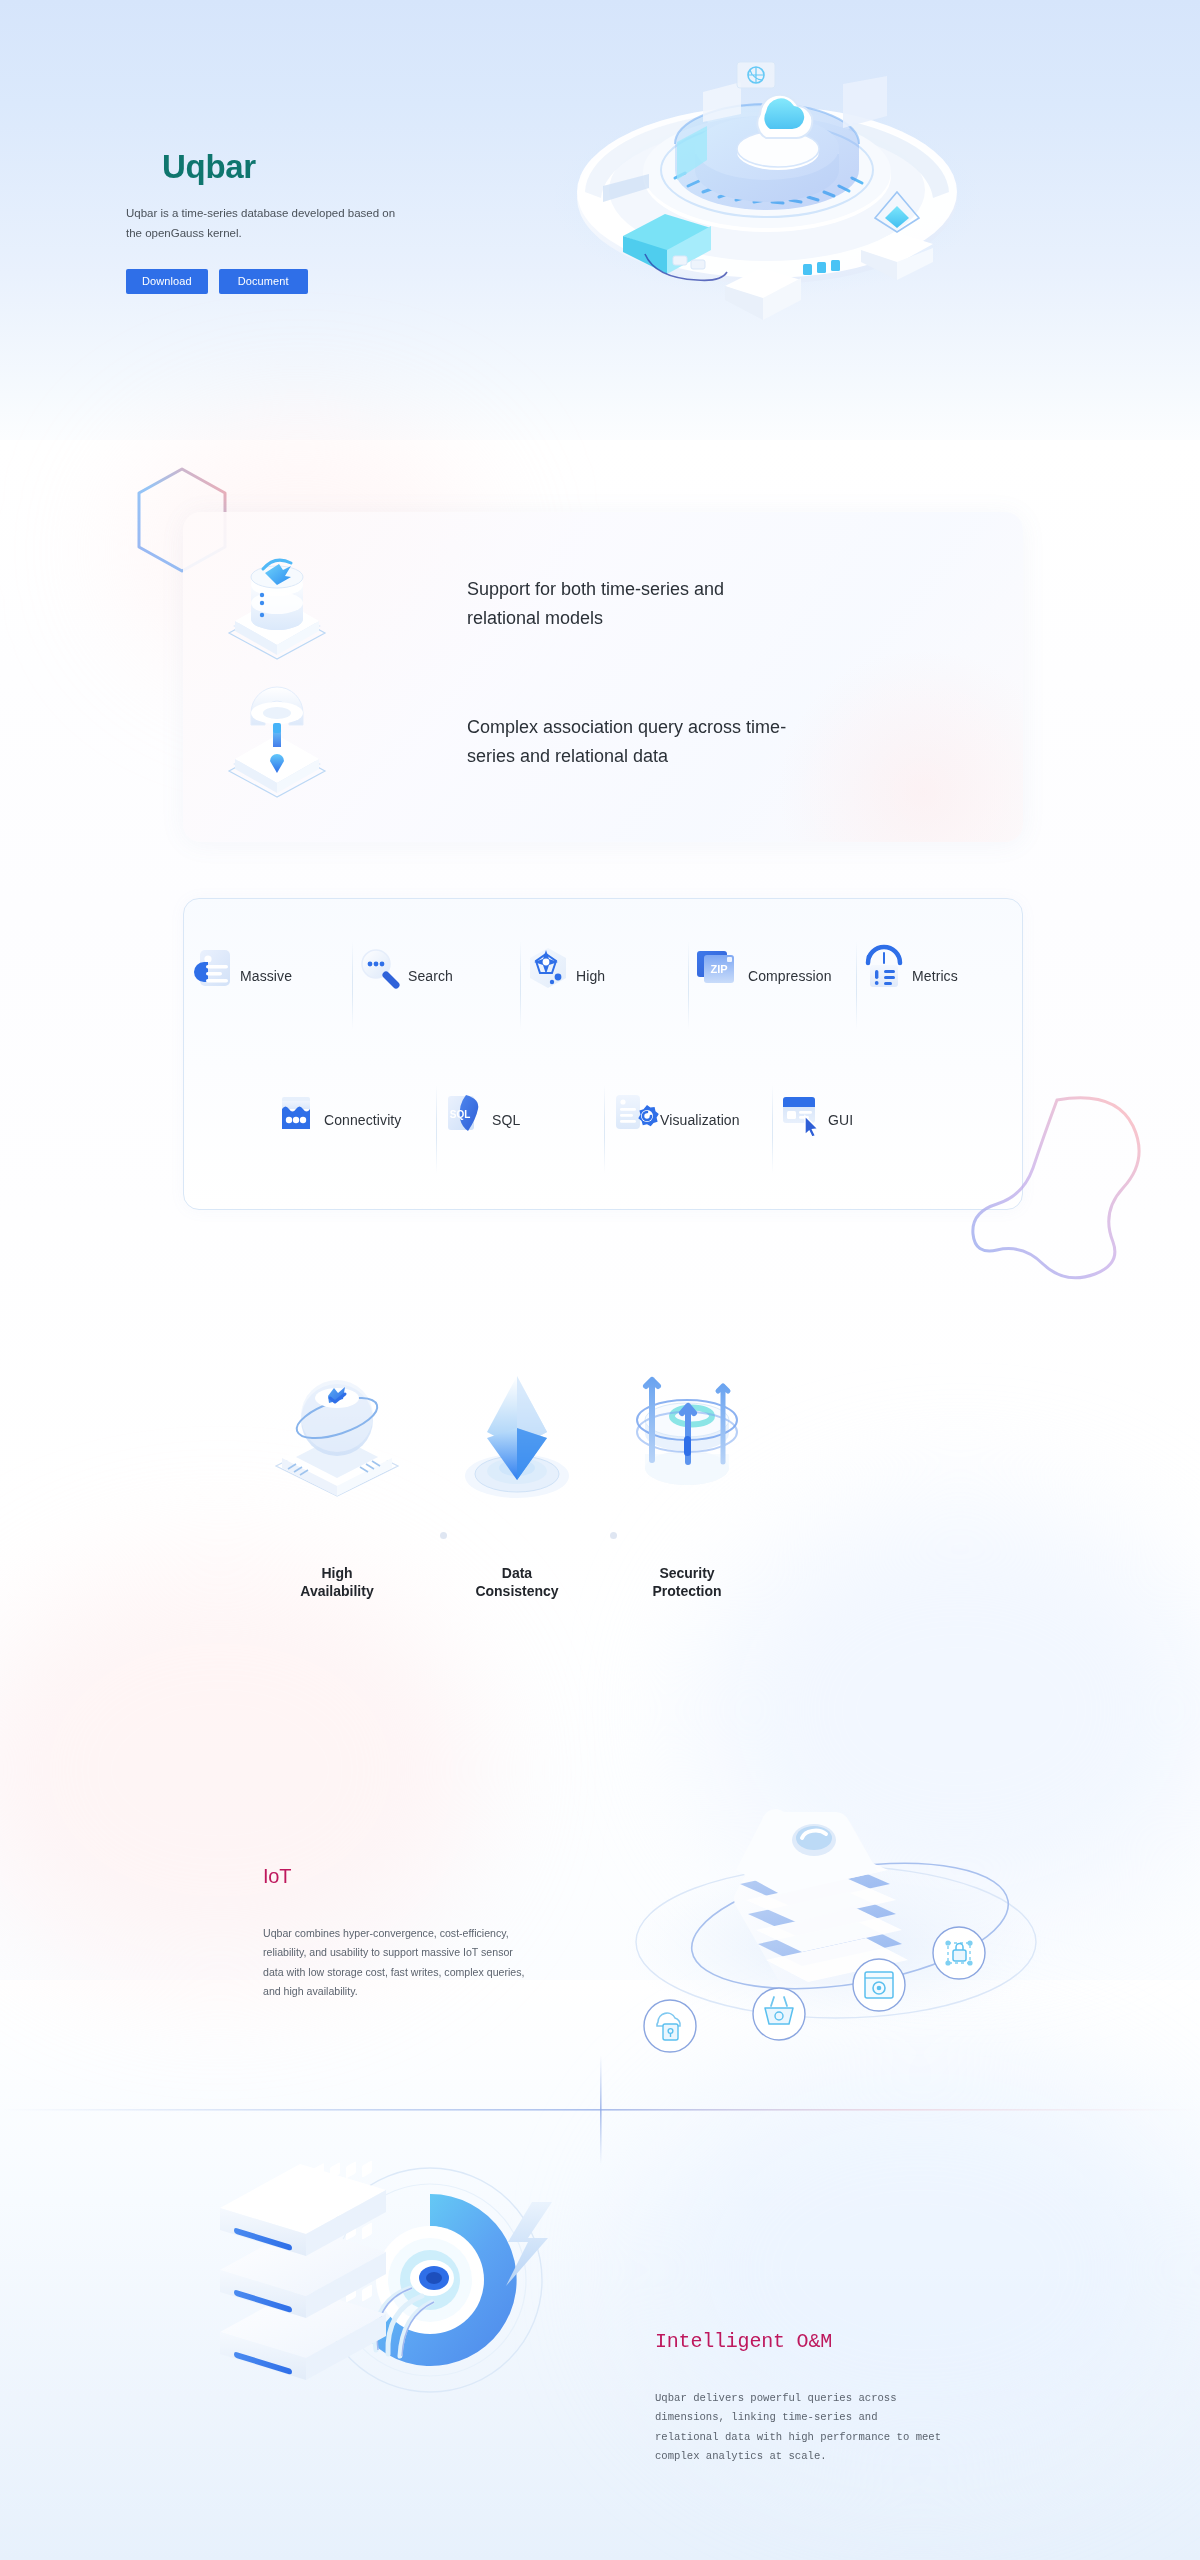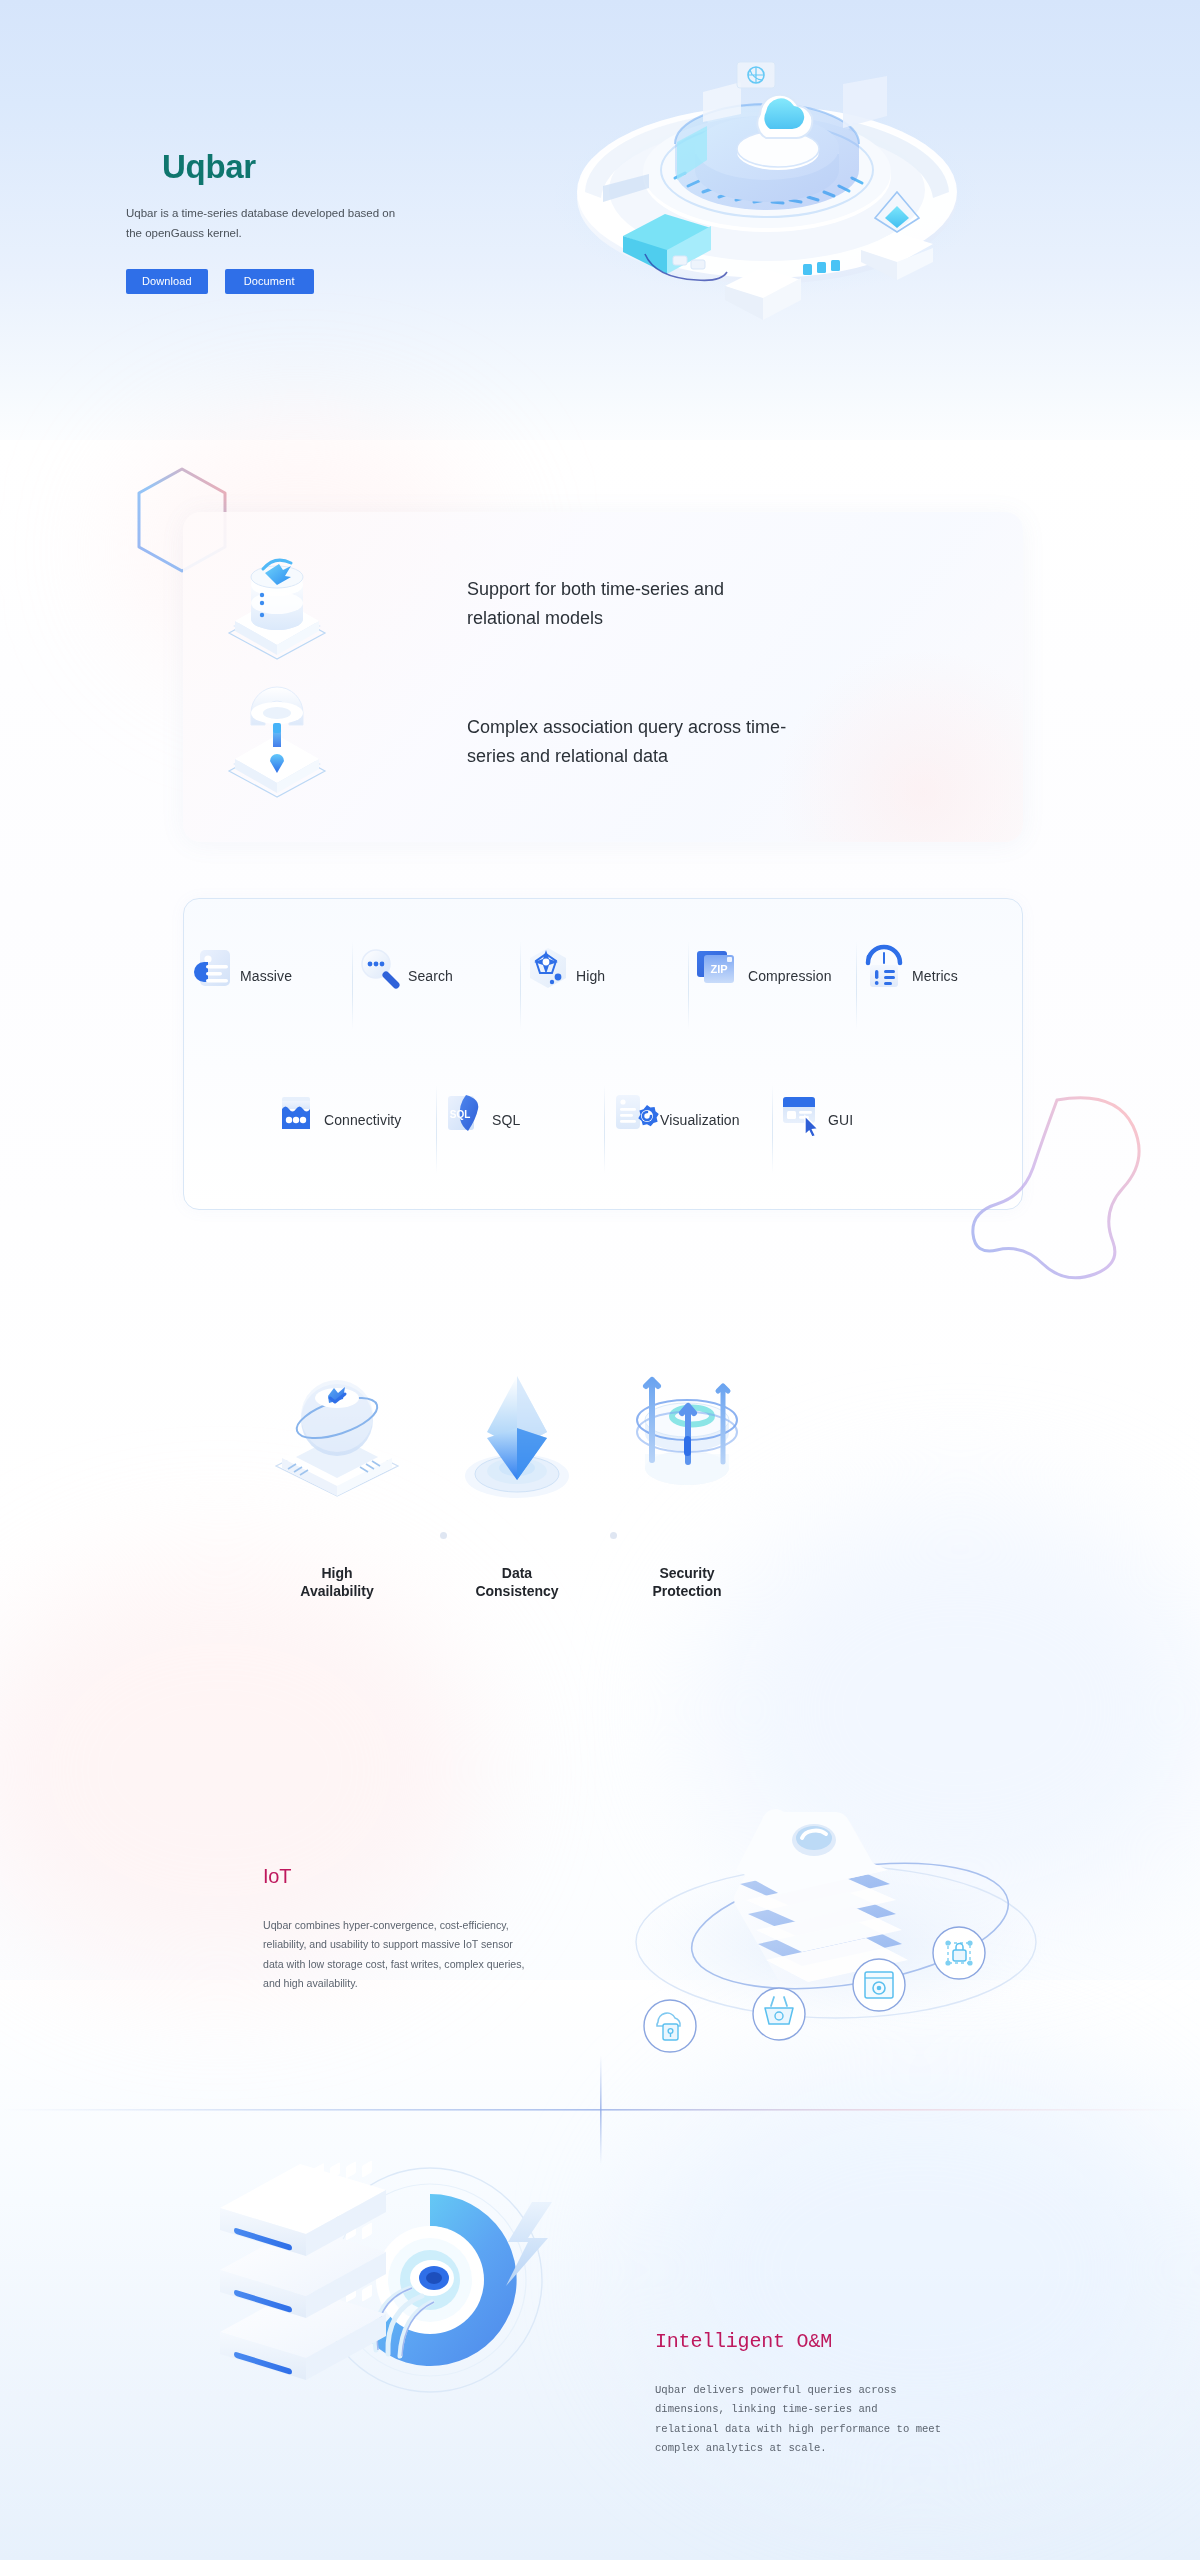--- a/index.html
+++ b/index.html
@@ -34,21 +34,21 @@
 
   
   .hero{position:absolute;left:0;top:0;width:1200px;height:430px;}
   .hero-copy{position:absolute;left:126px;top:148px;width:330px;}
   .hero-title{
     font-size:33px;font-weight:700;letter-spacing:-.3px;color:#0f766e;line-height:1.15;margin-left:36px;
   }
   .hero-sub{
     margin-top:18px;font-size:11.5px;line-height:1.72;color:#4a5159;max-width:280px;font-weight:400;
   }
-  .hero-actions{margin-top:26px;display:flex;gap:17px;}
+  .hero-actions{margin-top:26px;display:flex;gap:11px;}
   .btn{
     border:none;border-radius:2px;background:#2f6fe8;color:#fff;
     font-family:"Liberation Sans",sans-serif;font-size:11px;font-weight:400;
     padding:0 16px;height:25px;line-height:25px;cursor:pointer;letter-spacing:.1px;
   }
   .btn-doc{padding:0 19px;}
 
   
   .hero-art{position:absolute;left:525px;top:48px;width:480px;height:260px;}
   .hero-art svg{display:block;}
@@ -108,21 +108,21 @@
   .pillar-title{
     margin-top:40px;font-size:14px;font-weight:700;color:#22262c;line-height:1.28;
   }
   .pdot{position:absolute;width:7px;height:7px;border-radius:50%;background:#dfe6f2;top:182px;}
   .pdot-1{left:290px;} .pdot-2{left:460px;}
 
   
   .sec-iot{position:absolute;left:0;top:1770px;width:1200px;height:340px;}
   .iot-copy{position:absolute;left:263px;top:95px;width:270px;}
   .sec-h{font-size:20px;font-weight:400;color:#be185d;letter-spacing:-.2px;}
-  .sec-p{margin-top:28px;font-size:10.6px;line-height:1.82;color:#5c646f;}
+  .sec-p{margin-top:36px;font-size:10.6px;line-height:1.82;color:#5c646f;}
   .iot-art{position:absolute;left:600px;top:-20px;width:460px;height:340px;}
 
   
   .cross{position:absolute;left:0;top:2055px;width:1200px;height:110px;pointer-events:none;}
 
   
   .sec-om{position:absolute;left:0;top:2120px;width:1200px;height:380px;}
   .om-art{position:absolute;left:180px;top:0px;width:400px;height:320px;}
   .om-copy{position:absolute;left:655px;top:210px;width:290px;font-family:Liberation Mono, monospace;}
 

